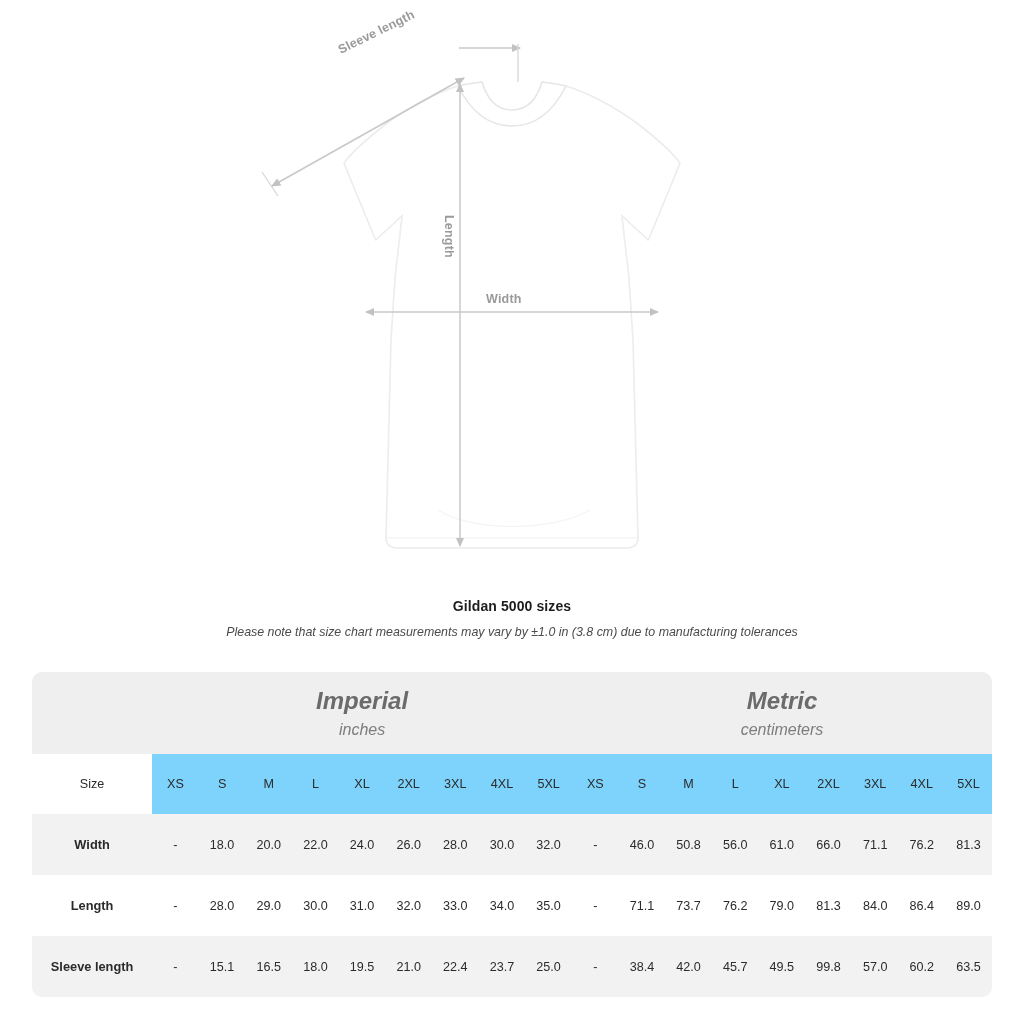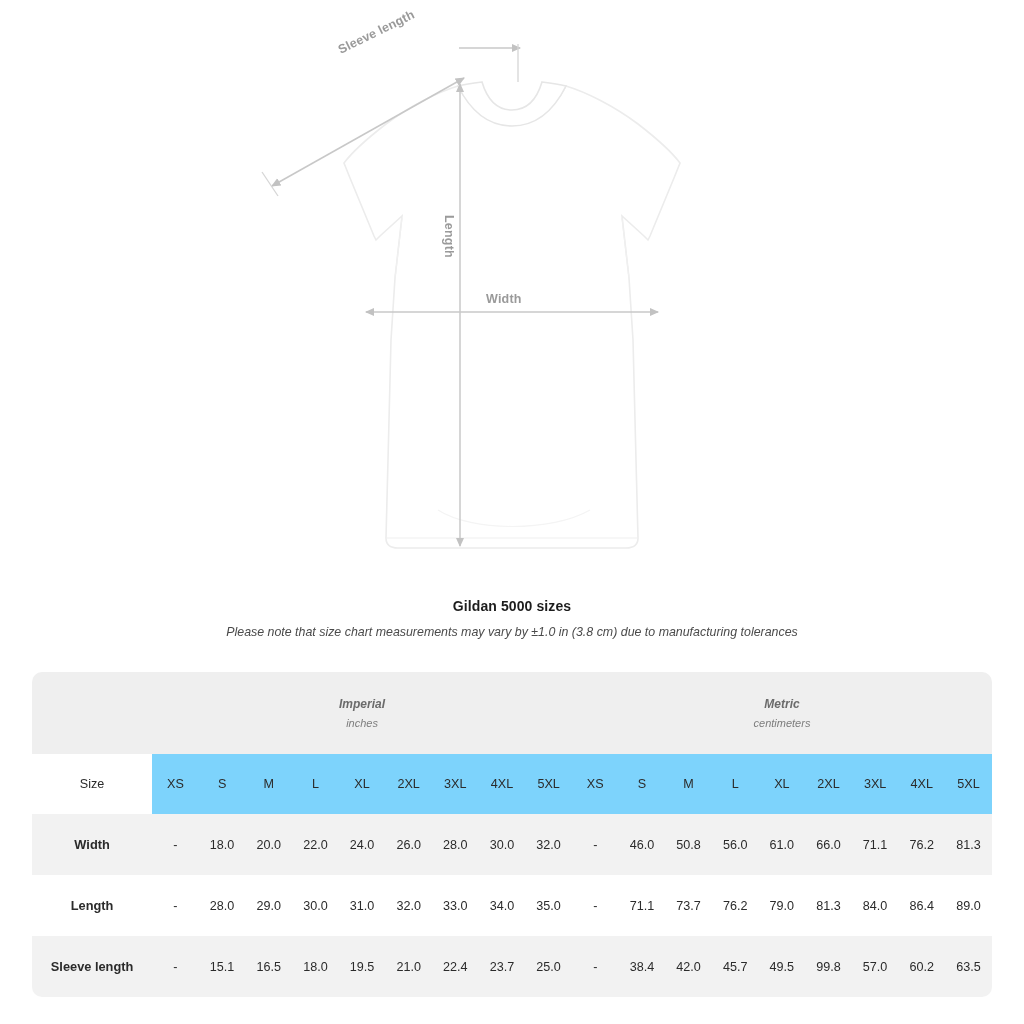--- a/index.html
+++ b/index.html
@@ -109,27 +109,27 @@
   tr.unit-row td.unit-cell-right {
     border-top-right-radius: 10px;
   }
 
   .unit-row td {
     background: #efefef;
     height: 82px;
     padding: 0;
   }
   .unit-name {
-    font-size: 12px;
+    font-size: 24px;
     font-style: italic;
     font-weight: bold;
     color: #6b6b6b;
   }
   .unit-sub {
-    font-size: 11px;
+    font-size: 16px;
     font-style: italic;
     color: #7d7d7d;
     margin-top: 6px;
   }
 
   .head-row td {
     height: 58px;
     font-weight: normal;
     font-size: 12.6px;
     color: #2b2b2b;

